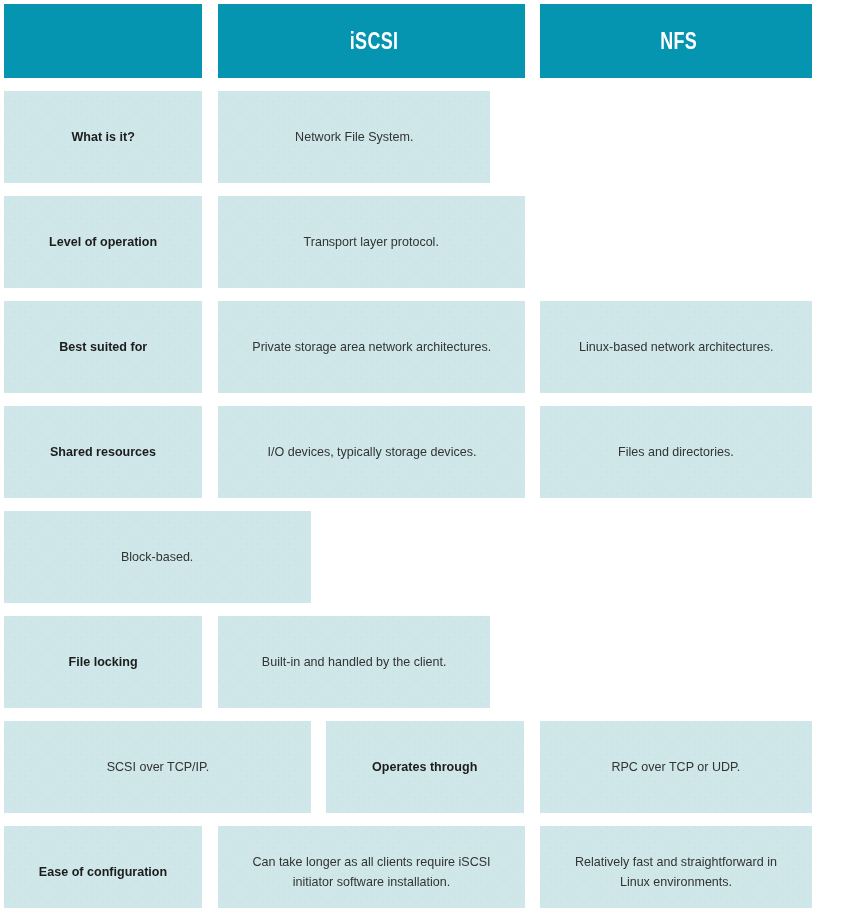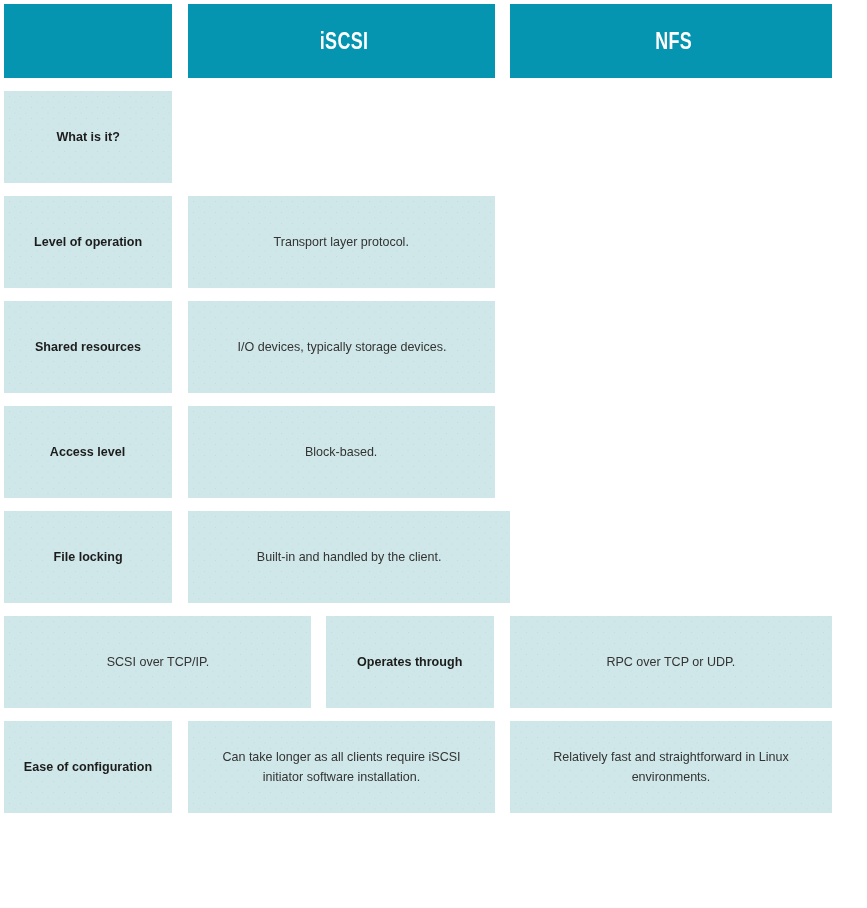--- a/index.html
+++ b/index.html
@@ -31,23 +31,23 @@
 
   .cell {
     box-sizing: border-box;
     display: flex;
     align-items: center;
     justify-content: center;
     text-align: center;
     padding: 6px 14px;
   }
 
-  .col-1 { width: 168px; margin-right: 16px; }
+  .col-1 { width: 198px; margin-right: 16px; }
   .col-2 { width: 307px; margin-right: 15px; }
-  .col-3 { width: 322px; }
+  .col-3 { width: 272px; }
 
   
   .header-row .cell {
     height: 74px;
     background: #0595b0;
     padding-left: 20px;
   }
   .header-label {
     color: #ffffff;
     font-size: 23px;
@@ -101,45 +101,59 @@
     </div>
     <div class="cell col-3">
       <span class="header-label">NFS</span>
     </div>
   </div>
 
   <div class="row body-row">
     <div class="cell col-1">
       <span class="row-label">What is it?</span>
     </div>
+    <div class="cell col-3">
+      <span class="cell-text">Network File System.</span>
+    </div>
   </div>
 
   <div class="row body-row">
     <div class="cell col-1">
       <span class="row-label">Level of operation</span>
     </div>
     <div class="cell col-2">
       <span class="cell-text">Transport layer protocol.</span>
     </div>
   </div>
 
+  <div class="row body-row">
+    <div class="cell col-1">
+      <span class="row-label">Best suited for</span>
+    </div>
+    <div class="cell col-2">
+      <span class="cell-text">Private storage area network architectures.</span>
+    </div>
+    <div class="cell col-3">
+      <span class="cell-text">Linux-based network architectures.</span>
+    </div>
+  </div>
 
   <div class="row body-row">
     <div class="cell col-1">
       <span class="row-label">Shared resources</span>
     </div>
     <div class="cell col-2">
       <span class="cell-text">I/O devices, typically storage devices.</span>
     </div>
+    <div class="cell col-3">
+      <span class="cell-text">Files and directories.</span>
+    </div>
   </div>
 
   <div class="row body-row">
-    <div class="cell col-1">
-      <span class="row-label">Access level</span>
-    </div>
     <div class="cell col-2">
       <span class="cell-text">Block-based.</span>
     </div>
   </div>
 
   <div class="row body-row">
     <div class="cell col-1">
       <span class="row-label">File locking</span>
     </div>
     <div class="cell col-3">

